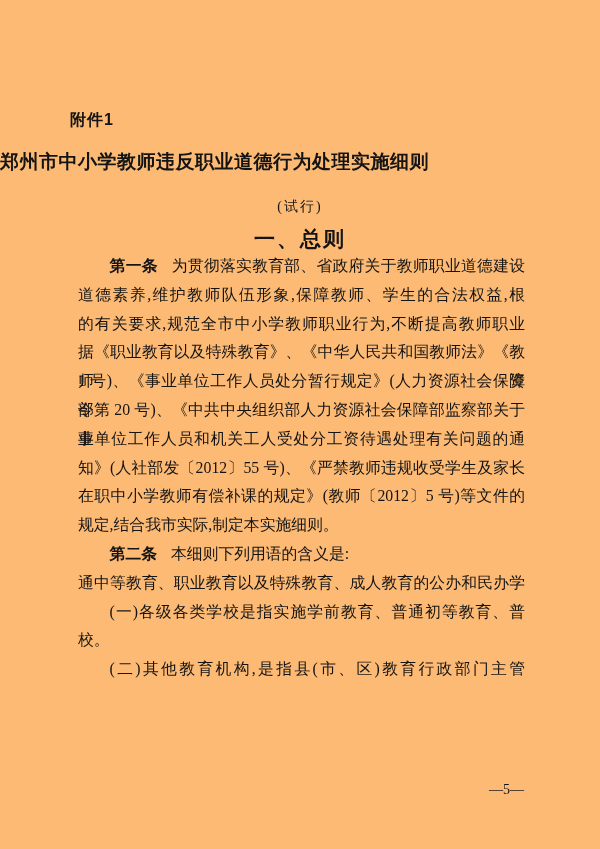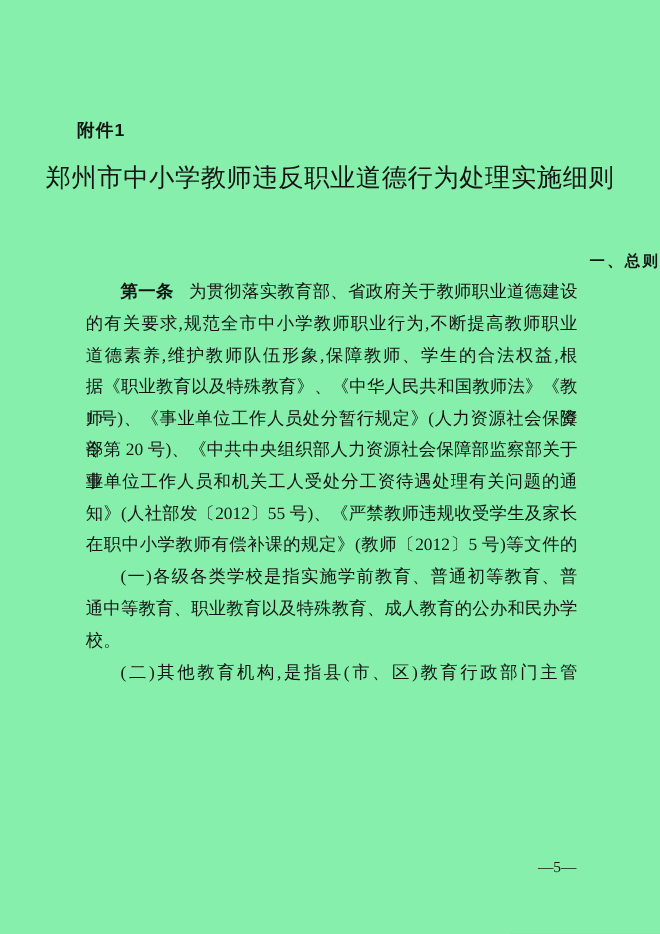--- a/index.html
+++ b/index.html
@@ -6,62 +6,62 @@
     margin: 0;
     padding: 0;
     background: #9a9a9a;
     font-family: "Liberation Serif", "DejaVu Serif", serif;
   }
   .page {
     position: relative;
     width: 600px;
     height: 849px;
     margin: 0 auto;
-    background: #86efac;
+    background: #fdba74;
     color: #141414;
     overflow: hidden;
   }
   .attachment-label {
     position: absolute;
     left: 70px;
     top: 109px;
     font-size: 16px;
     line-height: 22px;
     font-weight: bold;
     font-family: "Liberation Sans", "DejaVu Sans", sans-serif;
     letter-spacing: 1px;
   }
   .doc-title {
     position: absolute;
     left: 0;
     right: 0;
     top: 148px;
-    text-align: center;
-    font-size: 23px;
+    text-align: left;
+    font-size: 19px;
     line-height: 28px;
-    font-weight: normal;
+    font-weight: bold;
     letter-spacing: 0.5px;
   }
   .doc-subtitle {
     position: absolute;
     left: 0;
     right: 0;
     top: 197px;
     text-align: center;
     font-size: 14px;
     line-height: 20px;
     letter-spacing: 2px;
   }
   .section-heading {
     position: absolute;
     left: 0;
     right: 0;
     top: 227px;
-    text-align: right;
-    font-size: 14px;
+    text-align: center;
+    font-size: 21px;
     line-height: 24px;
     font-weight: bold;
     letter-spacing: 2px;
   }
   .body-text {
     position: absolute;
     left: 78px;
     top: 252px;
     width: 447px;
   }
@@ -96,34 +96,37 @@
 </style>
 </head>
 <body>
 
 <div class="page">
 
   <div class="attachment-label">附件1</div>
 
   <div class="doc-title">郑州市中小学教师违反职业道德行为处理实施细则</div>
 
+  <div class="doc-subtitle">(试行)</div>
 
   <div class="section-heading">一、总则</div>
 
   <div class="body-text">
     <div class="tline just indent"><b class="term">第一条</b><span>为贯彻落实教育部、省政府关于教师职业道德建设</span></div>
+    <div class="tline just">道德素养,维护教师队伍形象,保障教师、学生的合法权益,根</div>
     <div class="tline just">的有关要求,规范全市中小学教师职业行为,不断提高教师职业</div>
-    <div class="tline just">道德素养,维护教师队伍形象,保障教师、学生的合法权益,根</div>
     <div class="tline just">据《职业教育以及特殊教育》、《中华人民共和国教师法》《教师资</div>
     <div class="tline just">1 号)、《事业单位工作人员处分暂行规定》(人力资源社会保障部</div>
     <div class="tline just">令第 20 号)、《中共中央组织部人力资源社会保障部监察部关于事</div>
     <div class="tline just">业单位工作人员和机关工人受处分工资待遇处理有关问题的通</div>
     <div class="tline just">知》(人社部发〔2012〕55 号)、《严禁教师违规收受学生及家长</div>
     <div class="tline just">在职中小学教师有偿补课的规定》(教师〔2012〕5 号)等文件的</div>
+    <div class="tline">规定,结合我市实际,制定本实施细则。</div>
+    <div class="tline indent"><b class="term">第二条</b><span>本细则下列用语的含义是:</span></div>
+    <div class="tline just">通中等教育、职业教育以及特殊教育、成人教育的公办和民办学</div>
     <div class="tline just indent">(一)各级各类学校是指实施学前教育、普通初等教育、普</div>
-    <div class="tline just">通中等教育、职业教育以及特殊教育、成人教育的公办和民办学</div>
     <div class="tline">校。</div>
     <div class="tline just indent">(二)其他教育机构,是指县(市、区)教育行政部门主管</div>
   </div>
 
   <div class="page-number">—5—</div>
 
 </div>
 
 </body></html>

